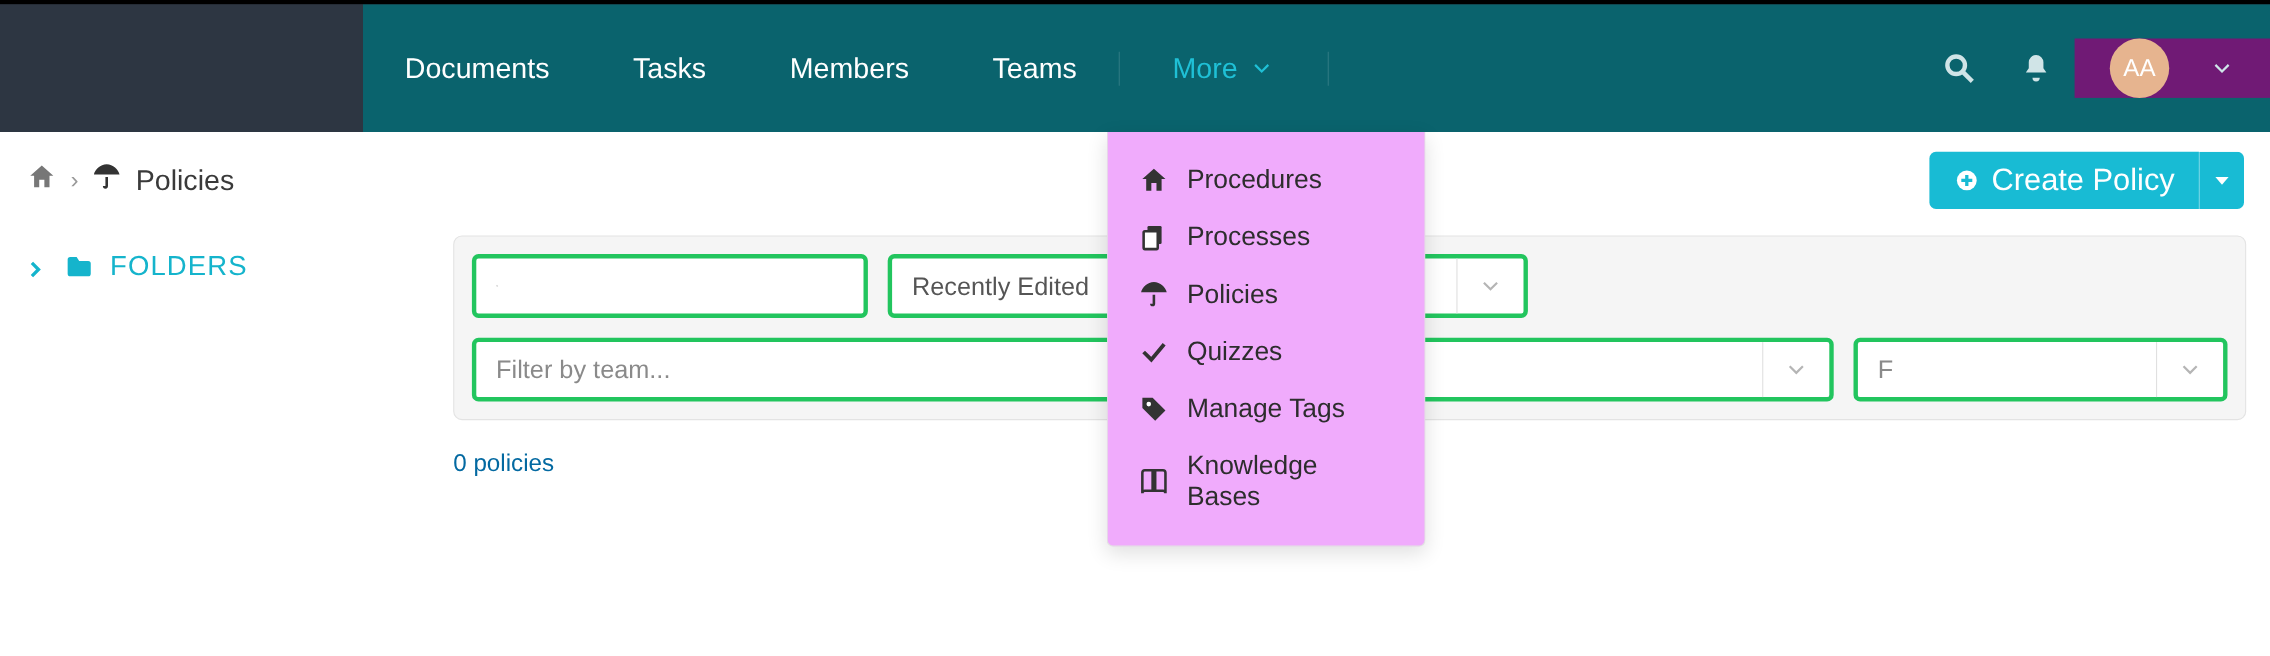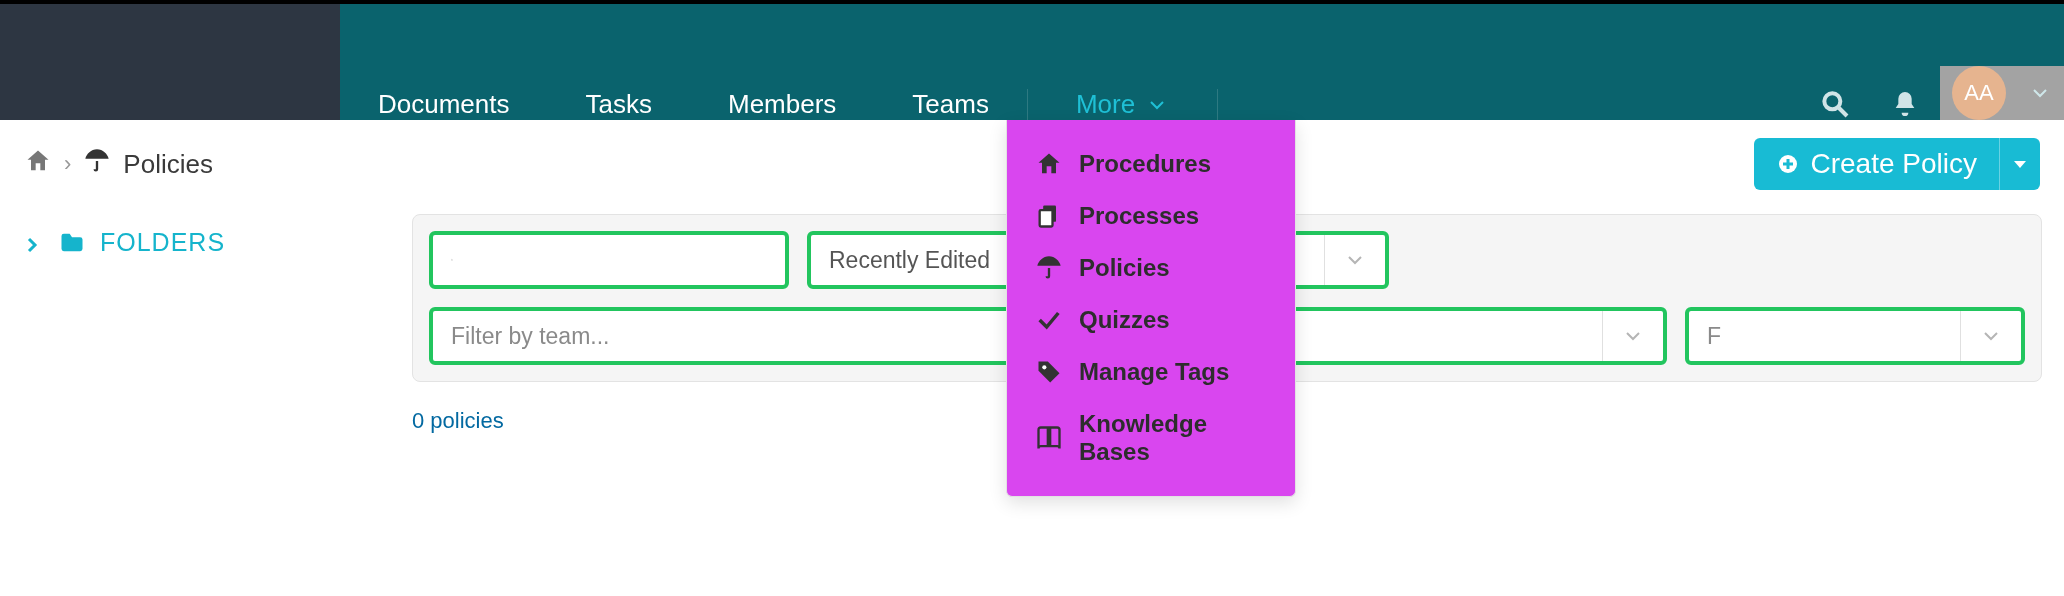--- a/index.html
+++ b/index.html
@@ -14,23 +14,22 @@
     background: #2d3642;
     border-top: 4px solid #000;
   }
   .logo-area {
     width: 330px;
     background: #2d3642;
   }
   .nav-area {
     flex: 1;
     display: flex;
-    align-items: flex-end;
+    align-items: center;
     background: #0a636d;
-    margin-left: 10px;
   }
   .nav-item {
     display: flex;
     align-items: center;
     padding: 0 38px;
     color: #fff;
     font-size: 26px;
     cursor: pointer;
   }
   .nav-item.more {
@@ -45,23 +44,23 @@
     display: flex;
     align-items: center;
     justify-content: center;
     width: 70px;
     color: #d0e4e7;
     cursor: pointer;
   }
   .user-area {
     display: flex;
     align-items: center;
-    gap: 22px;
-    background: #a3a3a3;
-    padding: 0 12px;
+    gap: 36px;
+    background: #701a75;
+    padding: 0 32px;
     cursor: pointer;
   }
   .avatar {
     width: 54px;
     height: 54px;
     border-radius: 50%;
     background: #e6b48f;
     color: #fff;
     display: flex;
     align-items: center;
@@ -187,28 +186,27 @@
     color: #0369a1;
     font-size: 22px;
   }
 
   
   .dropdown {
     position: absolute;
     top: 120px;
     left: 1006px;
     width: 290px;
-    background: #d946ef;
+    background: #f0abfc;
     border: 1px solid #e2e2e2;
     border-top: none;
     box-shadow: 0 6px 18px rgba(0,0,0,0.12);
     border-radius: 0 0 6px 6px;
     padding: 18px 0;
     z-index: 50;
-    font-weight: bold;
   }
   .dd-item {
     display: flex;
     align-items: center;
     gap: 16px;
     padding: 12px 28px;
     font-size: 24px;
     color: #2d2d2d;
     cursor: pointer;
   }

